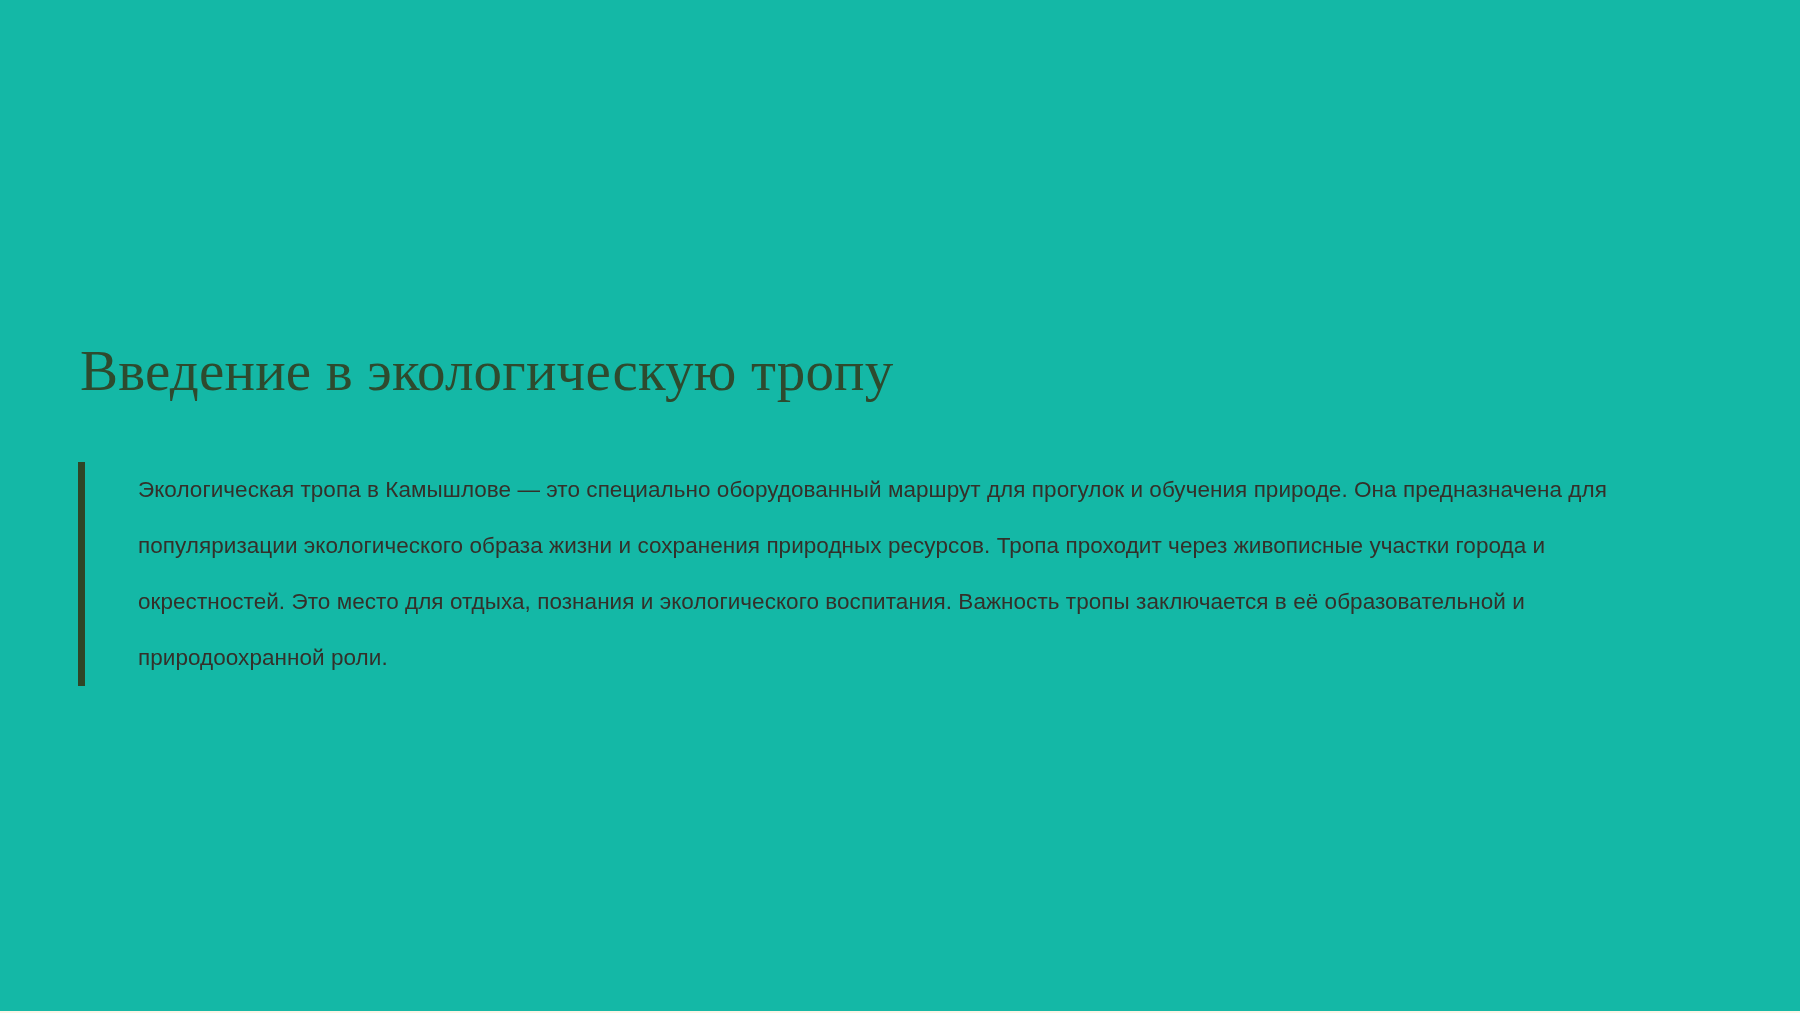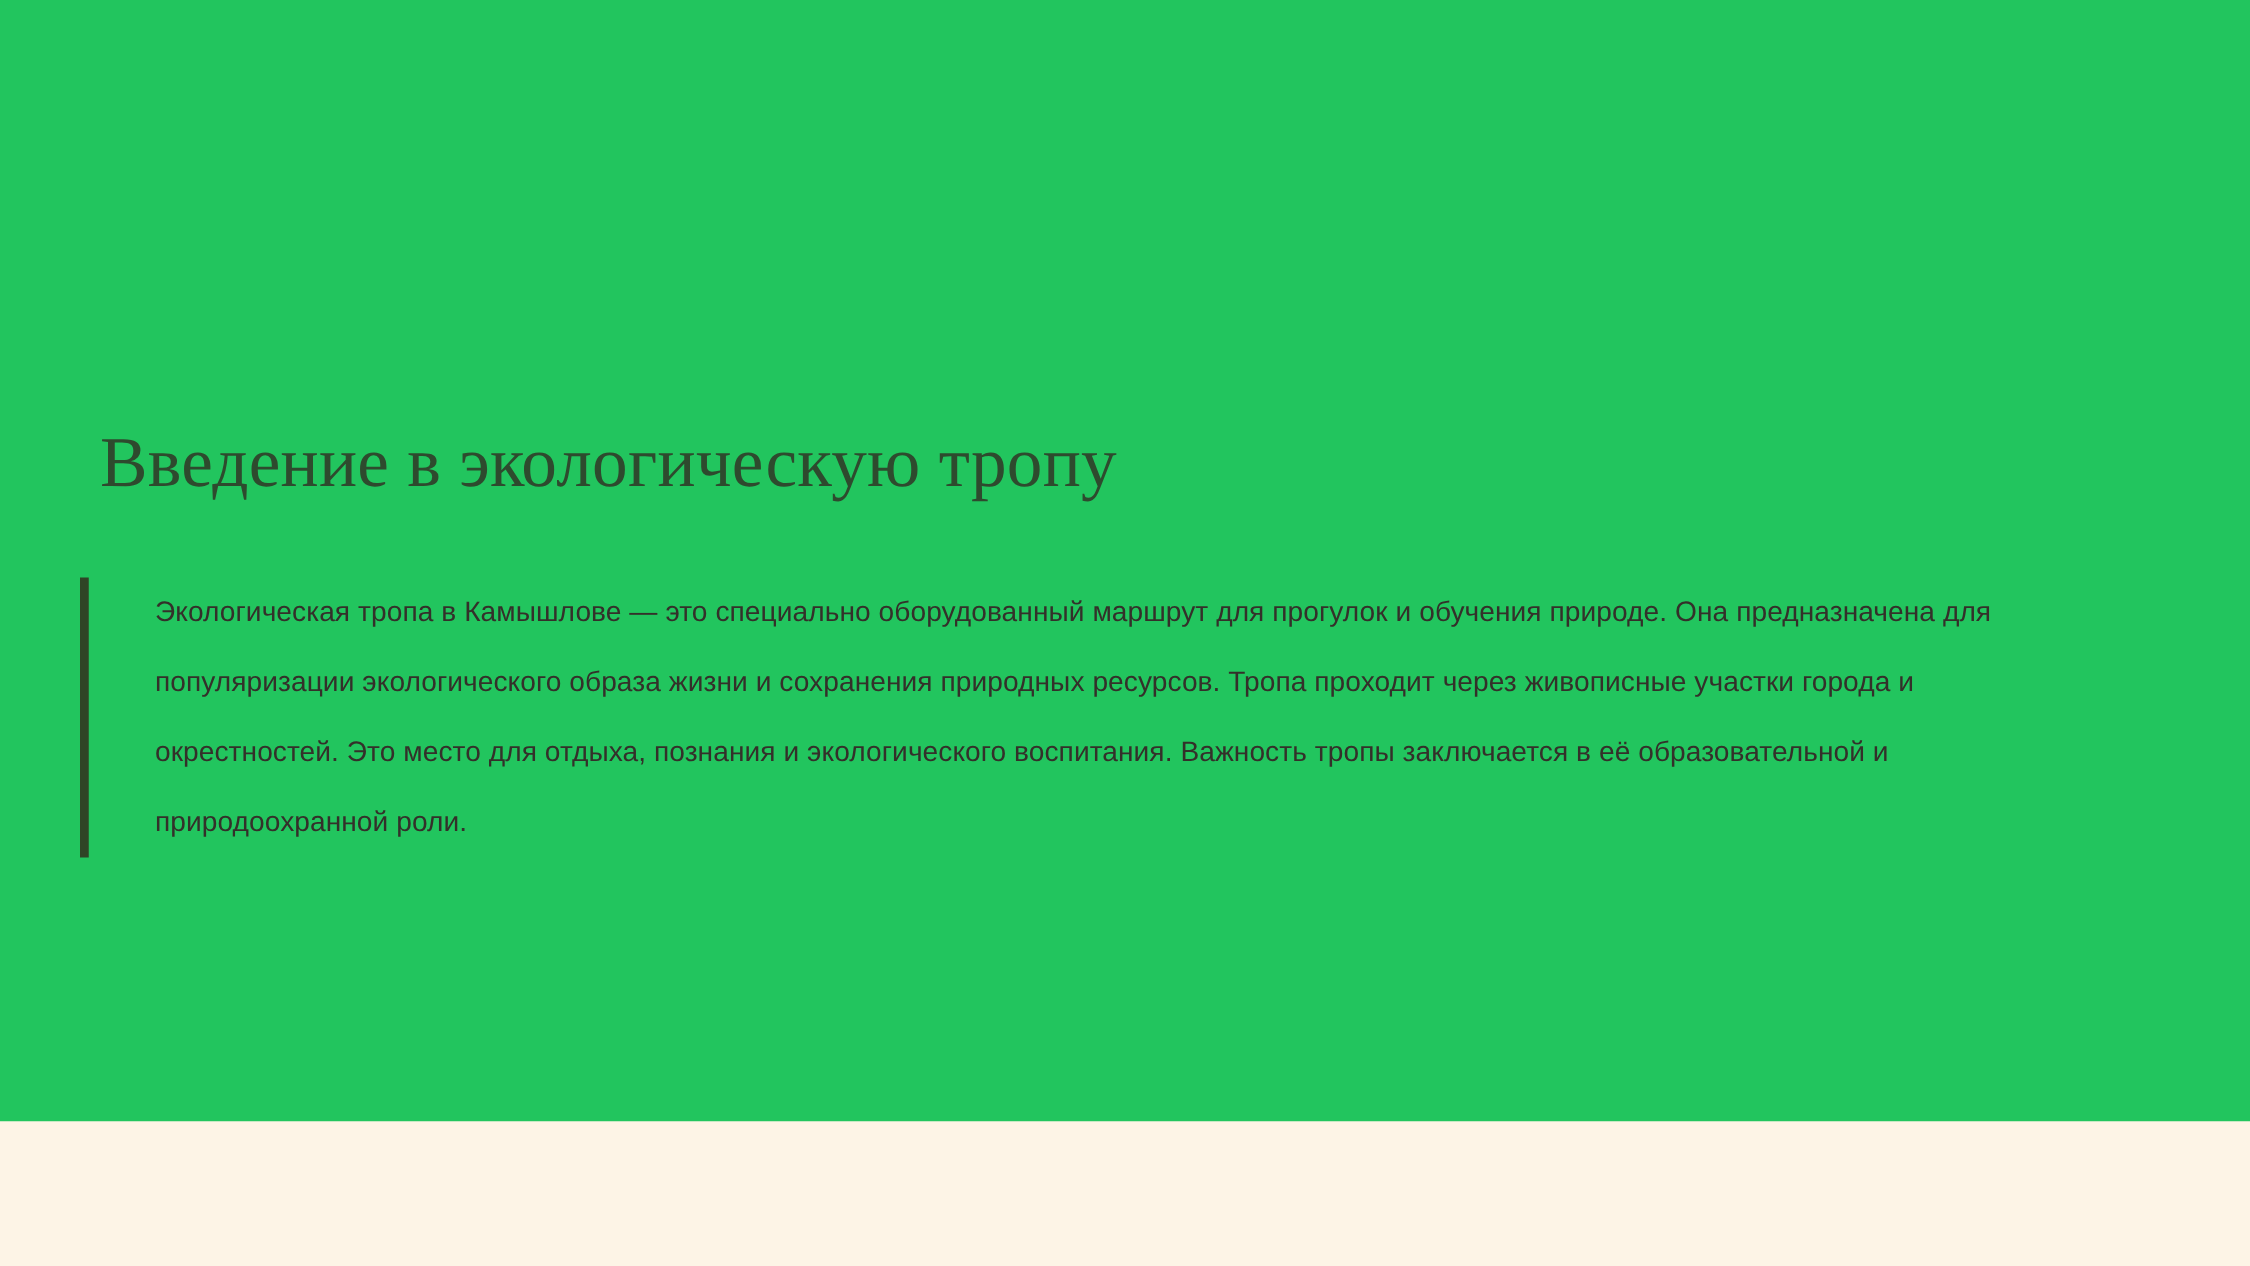--- a/index.html
+++ b/index.html
@@ -12,22 +12,22 @@
     width: 1800px;
     height: 1013px;
     background: #FDF4E6;
     font-family: "Liberation Sans", sans-serif;
     overflow: hidden;
   }
 
   .slide {
     position: relative;
     width: 1800px;
-    height: 897px;
-    background: #22c55e;
+    height: 1011px;
+    background: #14b8a6;
     box-sizing: border-box;
   }
 
   
   .page-heading {
     position: absolute;
     left: 80px;
     top: 340px;
     margin: 0;
     font-family: "Liberation Serif", "DejaVu Serif", serif;
@@ -35,21 +35,21 @@
     line-height: 1.1;
     font-weight: 400;
     letter-spacing: 0.2px;
     color: #2E4A2E;
     white-space: nowrap;
   }
 
   
   .intro-block {
     position: absolute;
-    left: 64px;
+    left: 78px;
     top: 462px;
     width: 1640px;
     display: flex;
     align-items: center;
   }
 
   .accent-bar {
     flex: 0 0 auto;
     width: 7px;
     background: #2F4526;

